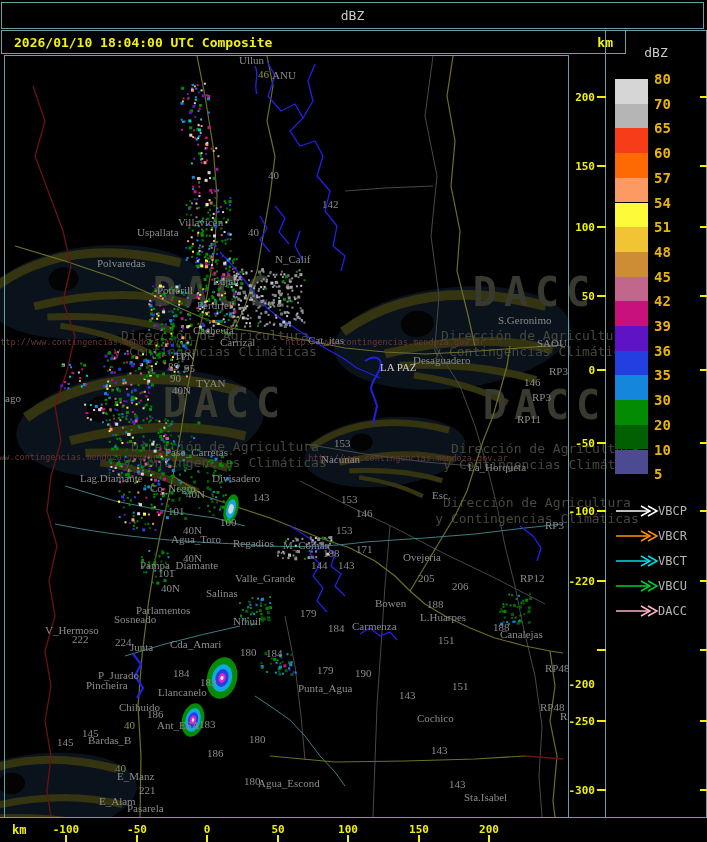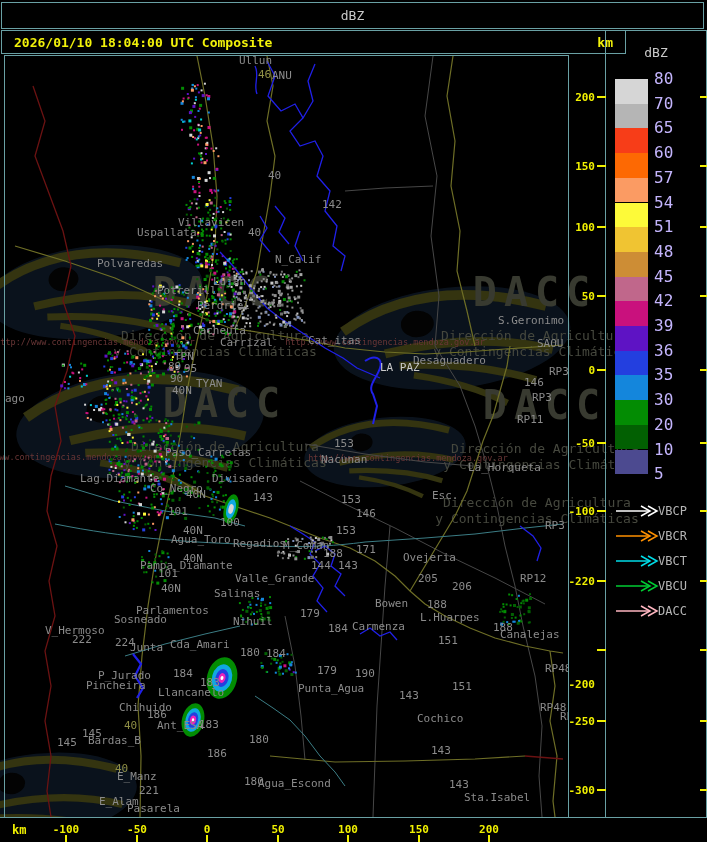--- a/index.html
+++ b/index.html
@@ -2,35 +2,35 @@
 <html><head>
 <meta charset="utf-8">
 <style>
   html,body{margin:0;padding:0;background:#000;}
   #screen{position:relative;width:707px;height:842px;background:#000;overflow:hidden;
     font-family:"DejaVu Sans Mono","Liberation Mono",monospace;}
   #wm{position:absolute;left:0;top:0;width:707px;height:842px;z-index:1;}
   #maparea{position:absolute;left:4px;top:55px;width:563px;height:761px;border:1px solid #69a0a4;
     overflow:hidden;z-index:2;background:transparent;}
   #mapvec,#labels{position:absolute;left:0;top:0;width:563px;height:761px;}
-  #labels{z-index:3;}
+  #labels{z-index:3;font-family:Liberation Serif, serif;}
   .lbl{position:absolute;font-size:11px;line-height:1;color:#8b8b8b;white-space:pre;transform:translateY(-50%);}
   .lbl.b{color:#cbcbcb;}
   .lbl.o{color:#8f8f45;}
   #topbar{position:absolute;left:1px;top:2px;width:701px;height:25px;border:1px solid #69a0a4;
     background:#000;z-index:3;display:flex;align-items:center;justify-content:center;
     color:#c9c9c9;font-size:13px;}
   #tsbar{position:absolute;left:1px;top:30px;width:599px;height:22px;border:1px solid #69a0a4;
     background:#000;z-index:3;display:flex;align-items:center;justify-content:space-between;
     padding:0 12px;color:#f2f20a;font-size:13px;font-weight:bold;box-sizing:content-box;}
   #rightpanel{position:absolute;left:605px;top:30px;width:100px;height:803px;border:1px solid #69a0a4;
     z-index:3;background:transparent;}
   #cbtitle{position:absolute;left:0;top:14px;width:100%;text-align:center;color:#c9c9c9;font-size:13px;}
   .cb-block{position:absolute;left:9px;width:33px;}
-  .cb-lab{position:absolute;left:48px;width:40px;font-size:16px;color:#c4b5fd;line-height:1;transform:translateY(-50%);}
+  .cb-lab{position:absolute;left:48px;width:40px;font-size:14px;color:#eab308;line-height:1;transform:translateY(-50%);font-weight:bold;}
   .lg-row{position:absolute;left:0;width:100%;height:14px;}
   .lg-arrow{position:absolute;left:10px;top:1px;}
   .lg-lab{position:absolute;left:52px;top:1px;font-size:12px;color:#b5b5b5;line-height:1;}
   #bottombar{position:absolute;left:0;top:817px;width:707px;height:25px;background:#000;
     border-top:1px solid #69a0a4;z-index:3;}
   .xlab{position:absolute;width:44px;text-align:center;font-size:11px;font-weight:bold;color:#f0f000;top:5px;}
   .xdash{position:absolute;top:17px;width:2px;height:7px;background:#f0f000;}
   #kmx{position:absolute;left:12px;top:5px;font-size:12px;font-weight:bold;color:#f0f000;}
   .ylab{position:absolute;left:553px;width:42px;text-align:right;font-size:11px;font-weight:bold;
     color:#f0f000;transform:translateY(-50%);z-index:3;}
@@ -1854,21 +1854,21 @@
         <div class="lbl" style="left: 351px; top: 493px;">171</div>
         <div class="lbl" style="left: 306px; top: 509px;">144</div>
         <div class="lbl" style="left: 333px; top: 509px;">143</div>
         <div class="lbl" style="left: 318px; top: 497px;">188</div>
         <div class="lbl" style="left: 178px; top: 502px;">40N</div>
         <div class="lbl" style="left: 135px; top: 509px;">Pampa_Diamante</div>
         <div class="lbl" style="left: 153px; top: 517px;">101</div>
         <div class="lbl" style="left: 230px; top: 522px;">Valle_Grande</div>
         <div class="lbl" style="left: 540px; top: 469px;">RP3</div>
         <div class="lbl" style="left: 156px; top: 532px;">40N</div>
-        <div class="lbl" style="left: 201px; top: 537px; margin-left: 8px;">Salinas</div>
+        <div class="lbl" style="left: 201px; top: 537px;">Salinas</div>
         <div class="lbl" style="left: 165px; top: 547px; margin-top: 41px;">Cda_Amari</div>
         <div class="lbl" style="left: 131px; top: 554px;">Parlamentos</div>
         <div class="lbl" style="left: 109px; top: 563px;">Sosneado</div>
         <div class="lbl" style="left: 228px; top: 565px;">Nihuil</div>
         <div class="lbl" style="left: 295px; top: 557px;">179</div>
         <div class="lbl" style="left: 398px; top: 501px;">Ovejeria</div>
         <div class="lbl" style="left: 413px; top: 522px;">205</div>
         <div class="lbl" style="left: 447px; top: 530px;">206</div>
         <div class="lbl" style="left: 515px; top: 522px;">RP12</div>
         <div class="lbl" style="left: 422px; top: 548px;">188</div>

